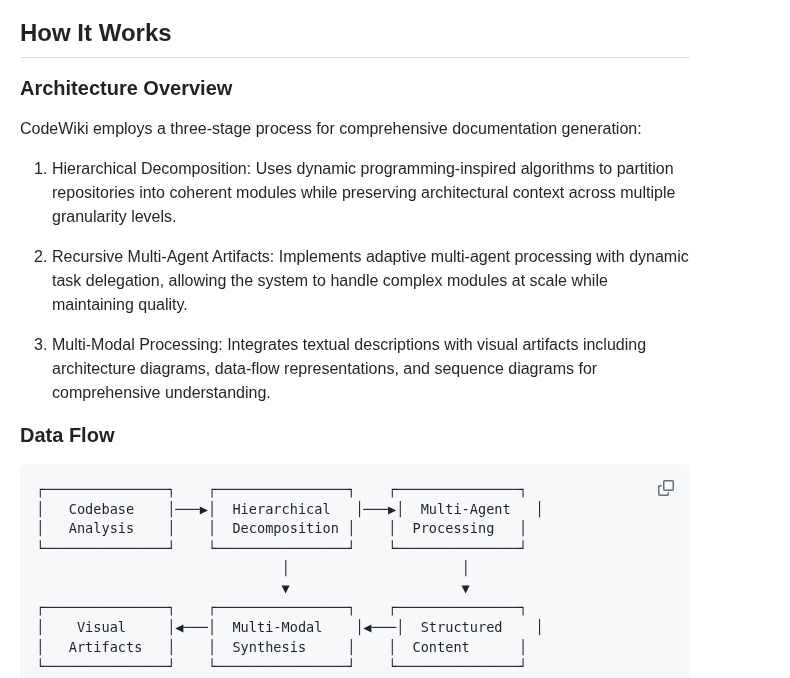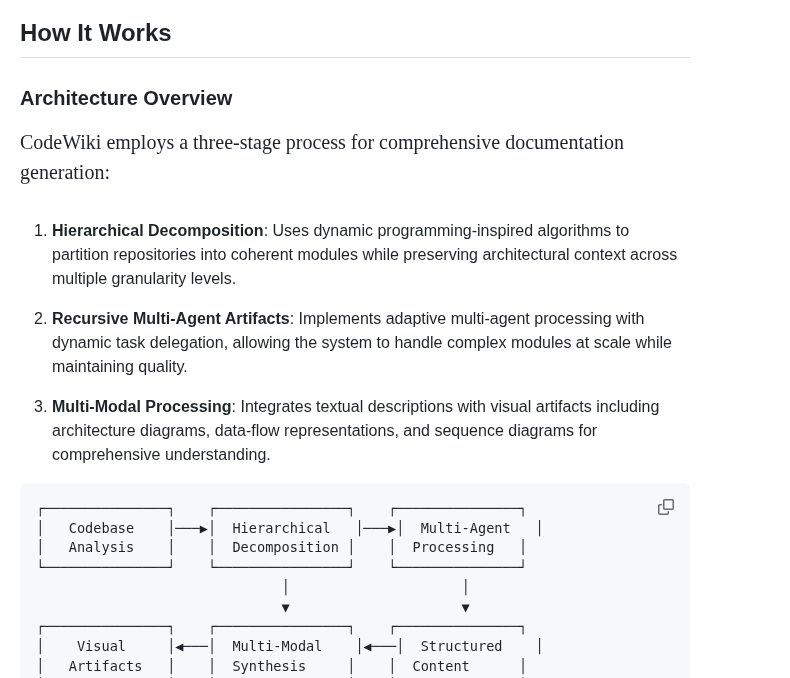--- a/index.html
+++ b/index.html
@@ -20,44 +20,43 @@
     font-weight: 700;
     line-height: 1.25;
     padding-bottom: 9px;
     border-bottom: 1px solid #d8dee4;
     margin-bottom: 16px;
   }
   h3.section-heading {
     font-size: 20px;
     font-weight: 700;
     line-height: 1.25;
-    margin-top: 28px;
+    margin-top: 18px;
     margin-bottom: 16px;
   }
   p.intro {
-    font-size: 20px;
+    font-size: 16px;
     line-height: 1.5;
-    margin-bottom: 32px;
-    font-family: Liberation Serif, serif;
+    margin-bottom: 16px;
   }
   .steps { margin-bottom: 16px; }
   .step {
     position: relative;
     padding-left: 32px;
     font-size: 16px;
     line-height: 1.5;
     margin-bottom: 16px;
   }
   .step:last-child { margin-bottom: 16px; }
   .step-number {
     position: absolute;
     left: 14px;
     top: 0;
   }
-  .step-term { font-weight: 700; }
+  .step-term { font-weight: 400; }
   .code-block {
     position: relative;
     background: #f6f8fa;
     border-radius: 6px;
     padding: 16px;
     margin-bottom: 16px;
   }
   .code-block pre {
     font-family: "DejaVu Sans Mono", "Liberation Mono", monospace;
     font-size: 13.6px;
@@ -105,20 +104,21 @@
       <span class="step-term">Recursive Multi-Agent Artifacts</span><span>: Implements adaptive multi-agent processing with dynamic task delegation, allowing the system to handle complex modules at scale while maintaining quality.</span>
     </div>
 
     <div class="step">
       <span class="step-number">3.</span>
       <span class="step-term">Multi-Modal Processing</span><span>: Integrates textual descriptions with visual artifacts including architecture diagrams, data-flow representations, and sequence diagrams for comprehensive understanding.</span>
     </div>
 
   </div>
 
+  <h3 class="section-heading">Data Flow</h3>
 
   <div class="code-block">
     <button class="copy-button">
       <span>
         <svg width="16" height="16" viewBox="0 0 16 16" aria-hidden="true">
           <path fill="#656d76" d="M0 6.75C0 5.784.784 5 1.75 5h1.5a.75.75 0 0 1 0 1.5h-1.5a.25.25 0 0 0-.25.25v7.5c0 .138.112.25.25.25h7.5a.25.25 0 0 0 .25-.25v-1.5a.75.75 0 0 1 1.5 0v1.5A1.75 1.75 0 0 1 9.25 16h-7.5A1.75 1.75 0 0 1 0 14.25Z"></path>
           <path fill="#656d76" d="M5 1.75C5 .784 5.784 0 6.75 0h7.5C15.216 0 16 .784 16 1.75v7.5A1.75 1.75 0 0 1 14.25 11h-7.5A1.75 1.75 0 0 1 5 9.25Zm1.75-.25a.25.25 0 0 0-.25.25v7.5c0 .138.112.25.25.25h7.5a.25.25 0 0 0 .25-.25v-7.5a.25.25 0 0 0-.25-.25Z"></path>
         </svg>
       </span>
     </button>

